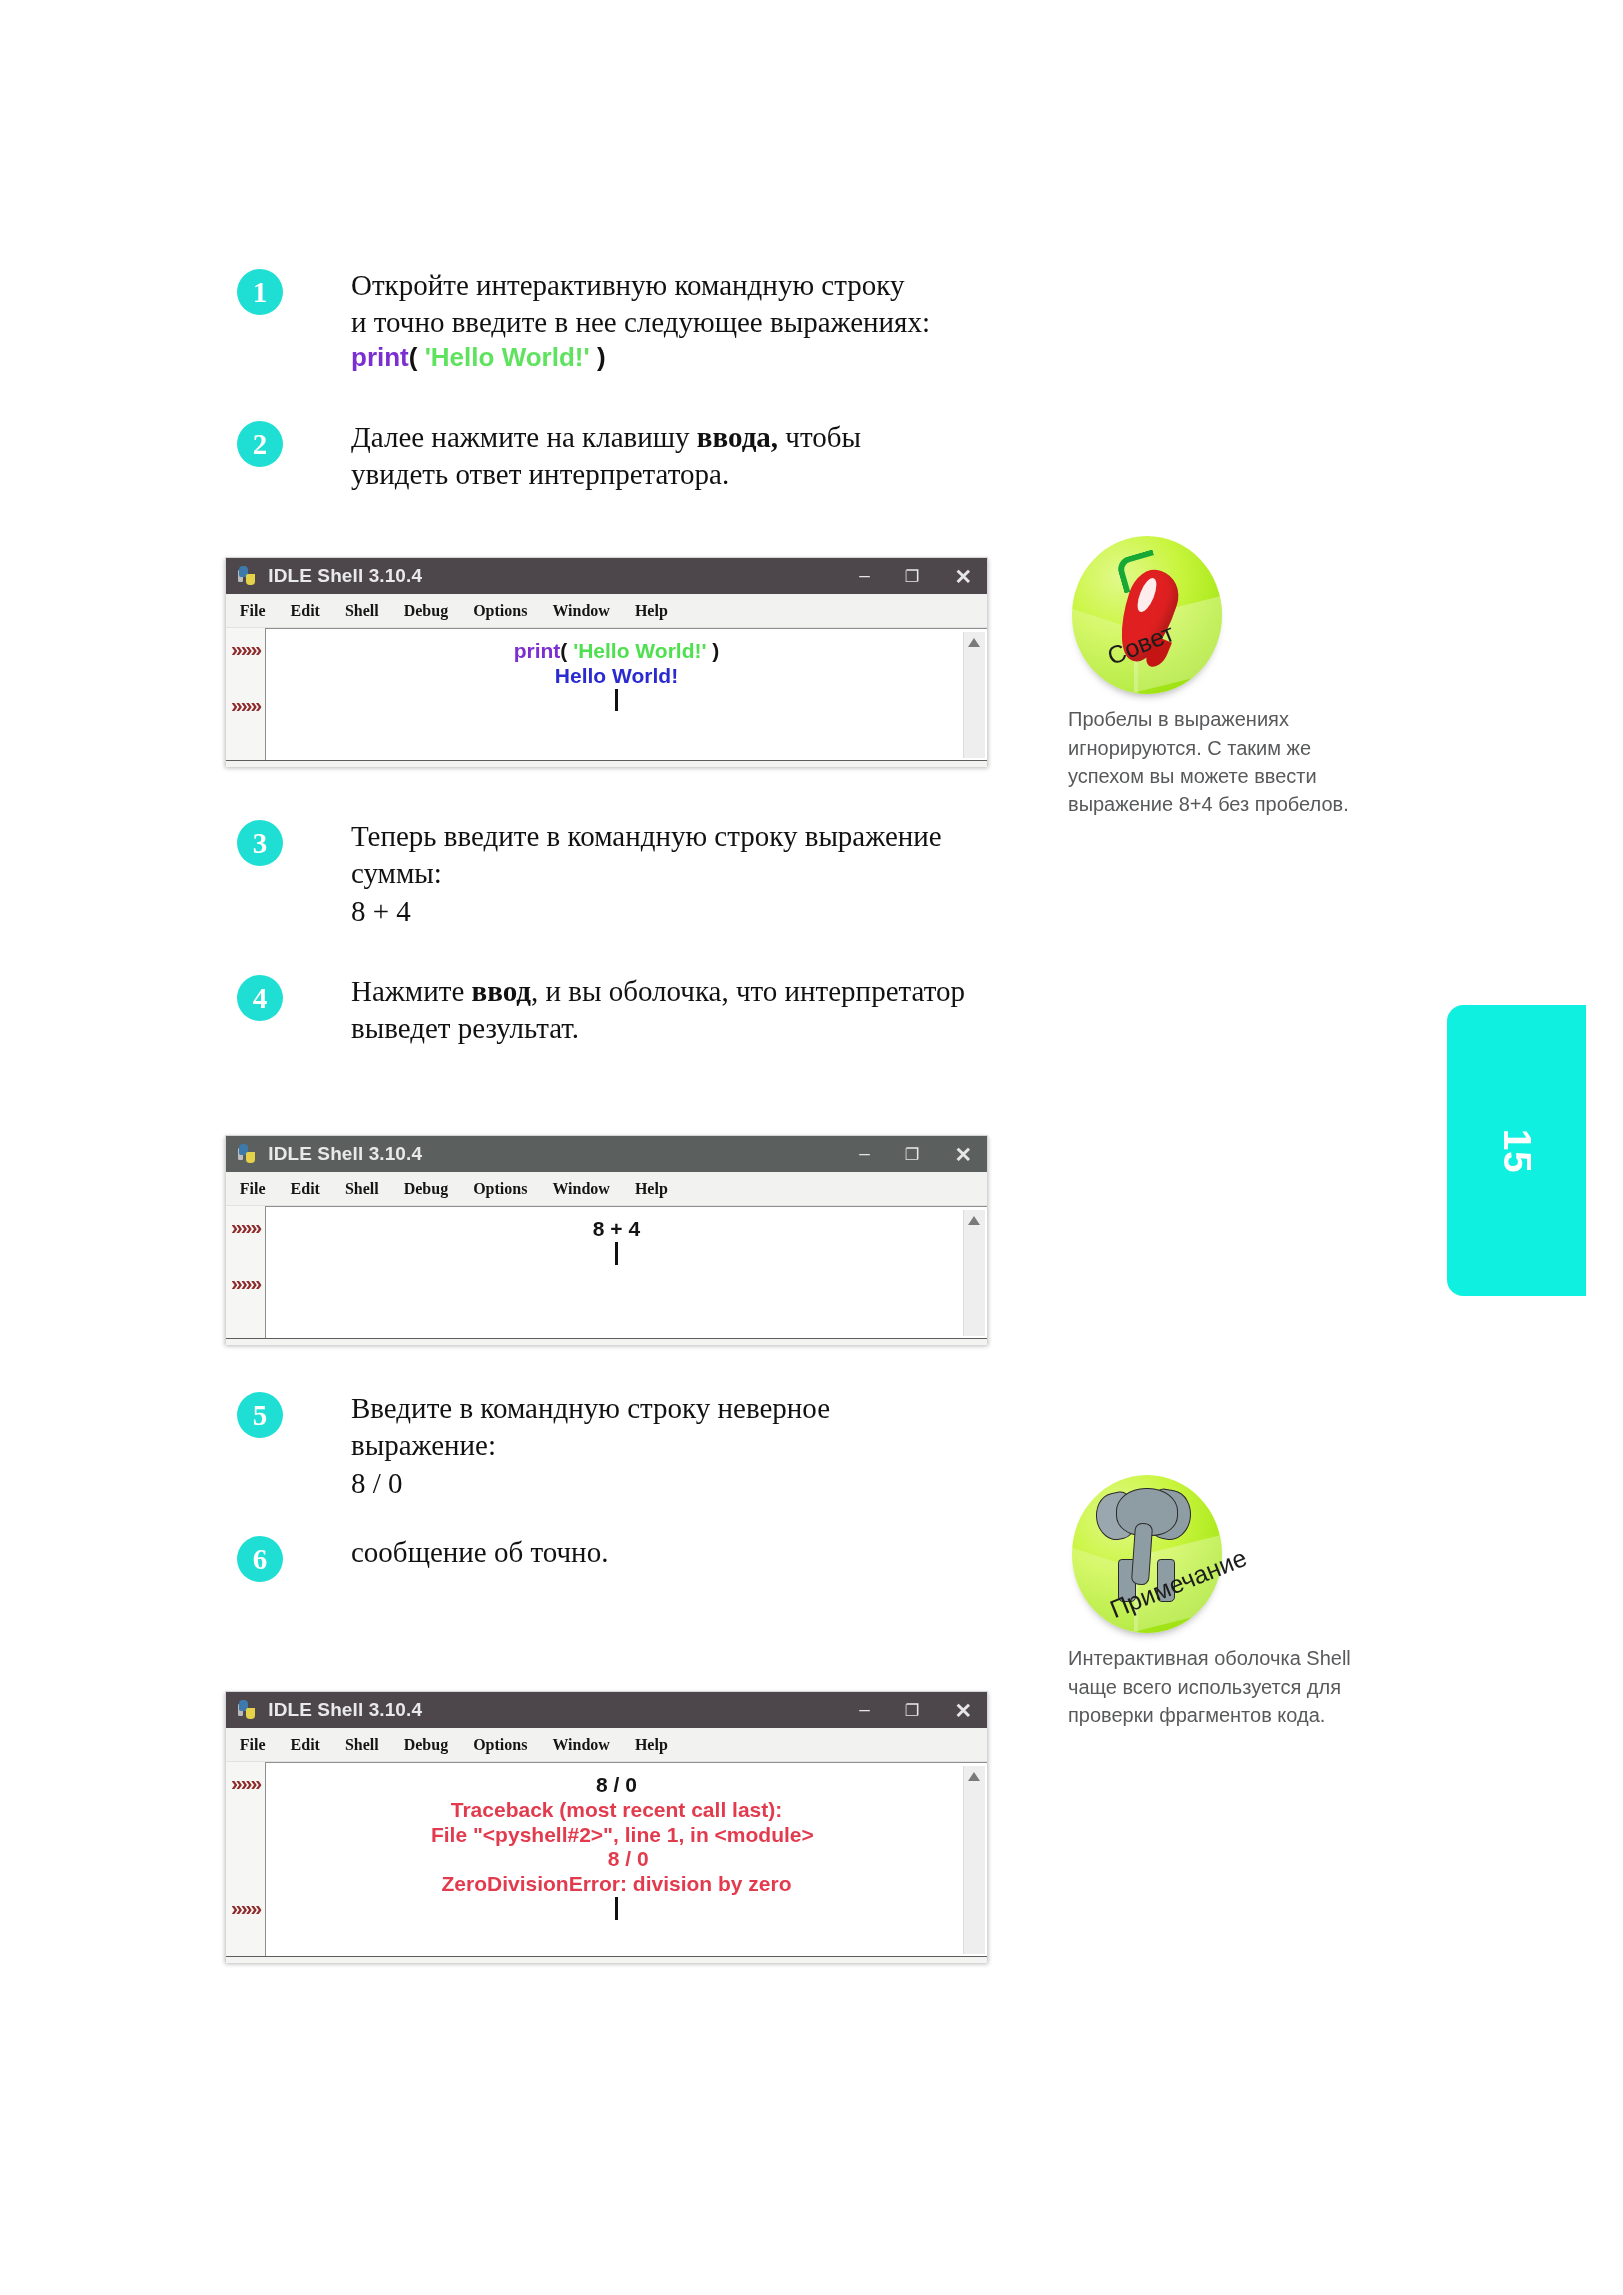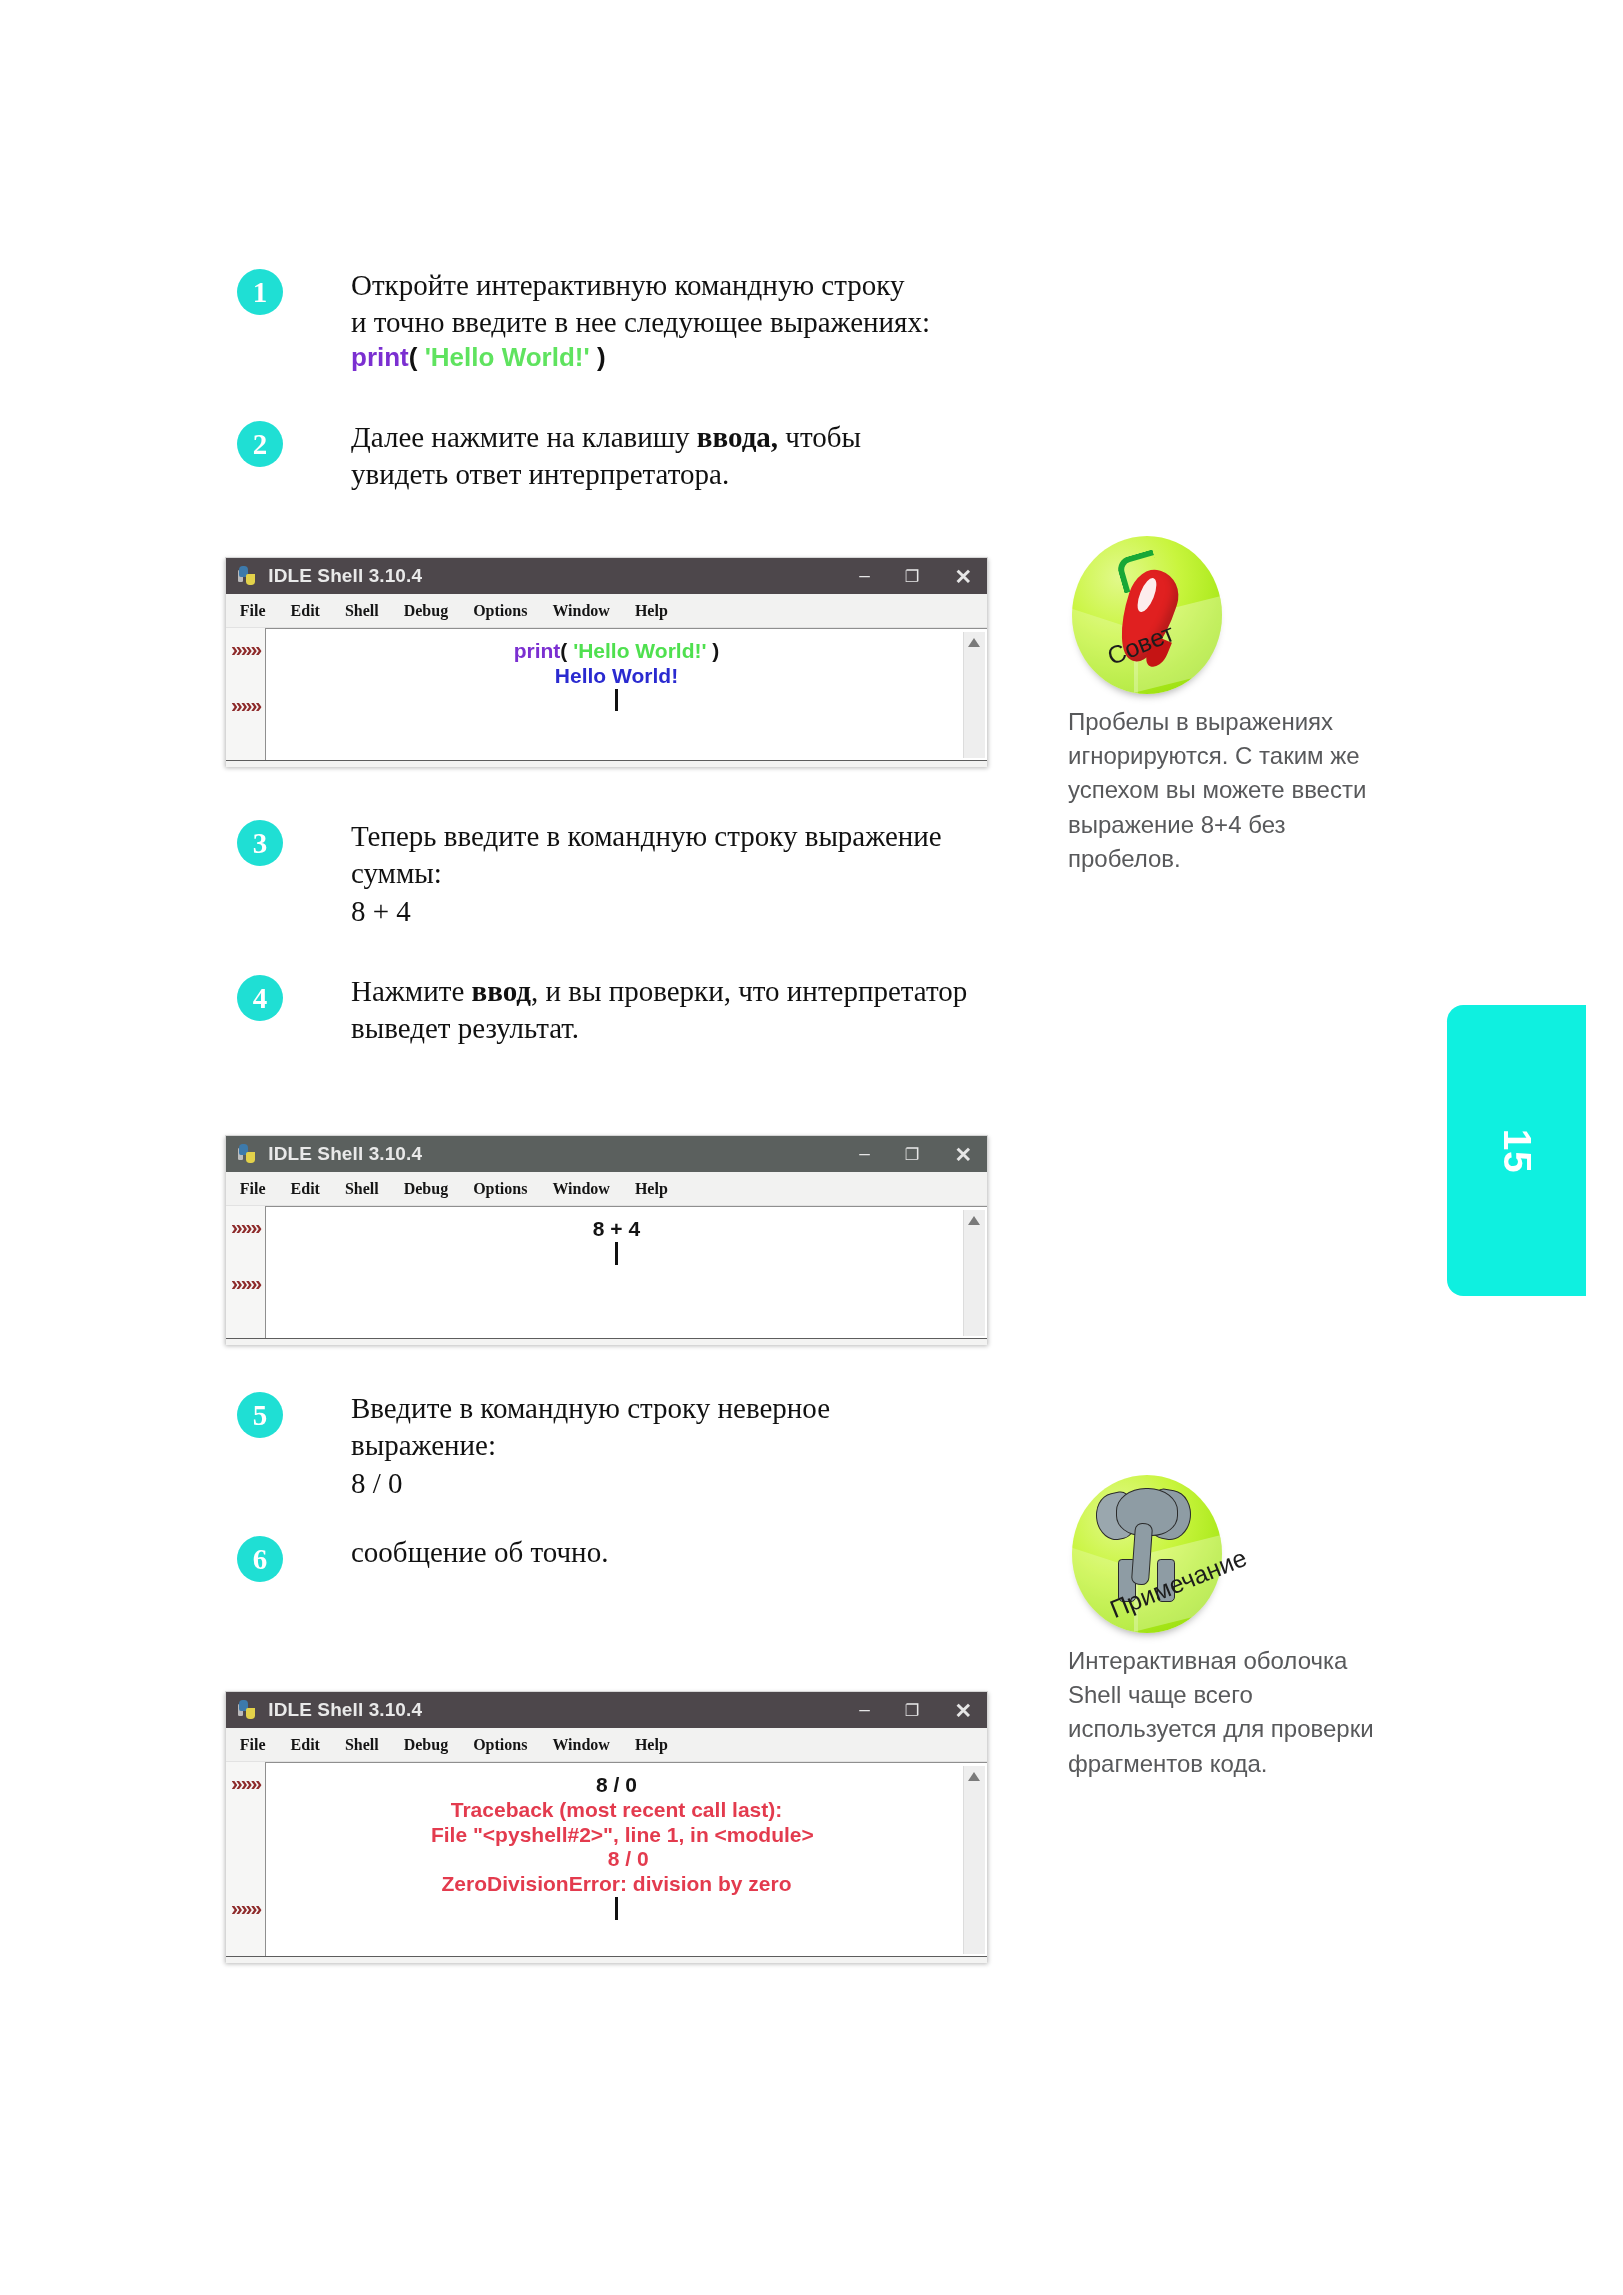--- a/index.html
+++ b/index.html
@@ -195,21 +195,21 @@
     border-radius:7.5px;border:1.9px solid #2a2a2a;transform:rotate(4deg);
   }
   .elephant .leg{
     position:absolute;top:75px;width:16.3px;height:41px;background:#8e9ca4;
     border-radius:3.8px 3.8px 5px 5px;border:1.9px solid #2a2a2a;
   }
   .elephant .leg.a{left:21px;}
   .elephant .leg.b{left:60px;}
   .note .ntext{
     margin-top:11.3px;padding-left:10px;
-    font-family:"Liberation Sans",sans-serif;font-size:24px;line-height:1.42;color:#58595b;
+    font-family:"Liberation Sans",sans-serif;font-size:20px;line-height:1.42;color:#58595b;
   }
 </style>
 </head>
 <body>
 
 <div class="page">
 
   <div class="page-tab">
     <span class="num">15</span>
   </div>
@@ -278,21 +278,21 @@
     <div class="body">
       <div>Теперь введите в командную строку выражение</div>
       <div>суммы:</div>
       <div class="expr">8 + 4</div>
     </div>
   </div>
 
   <div class="step" style="left:237px;top:975px;">
     <div class="bullet">4</div>
     <div class="body">
-      <div><span>Нажмите </span><b>ввод</b><span>, и вы проверки, что интерпретатор</span></div>
+      <div><span>Нажмите </span><b>ввод</b><span>, и вы оболочка, что интерпретатор</span></div>
       <div>выведет результат.</div>
     </div>
   </div>
 
   <div class="idle v2" style="left:225px;top:1135px;width:761px;height:207px;">
     <div class="titlebar">
       <span class="pylogo">
           <i class="b3"></i>
           <i class="b1"></i>
           <i class="b2"></i>

